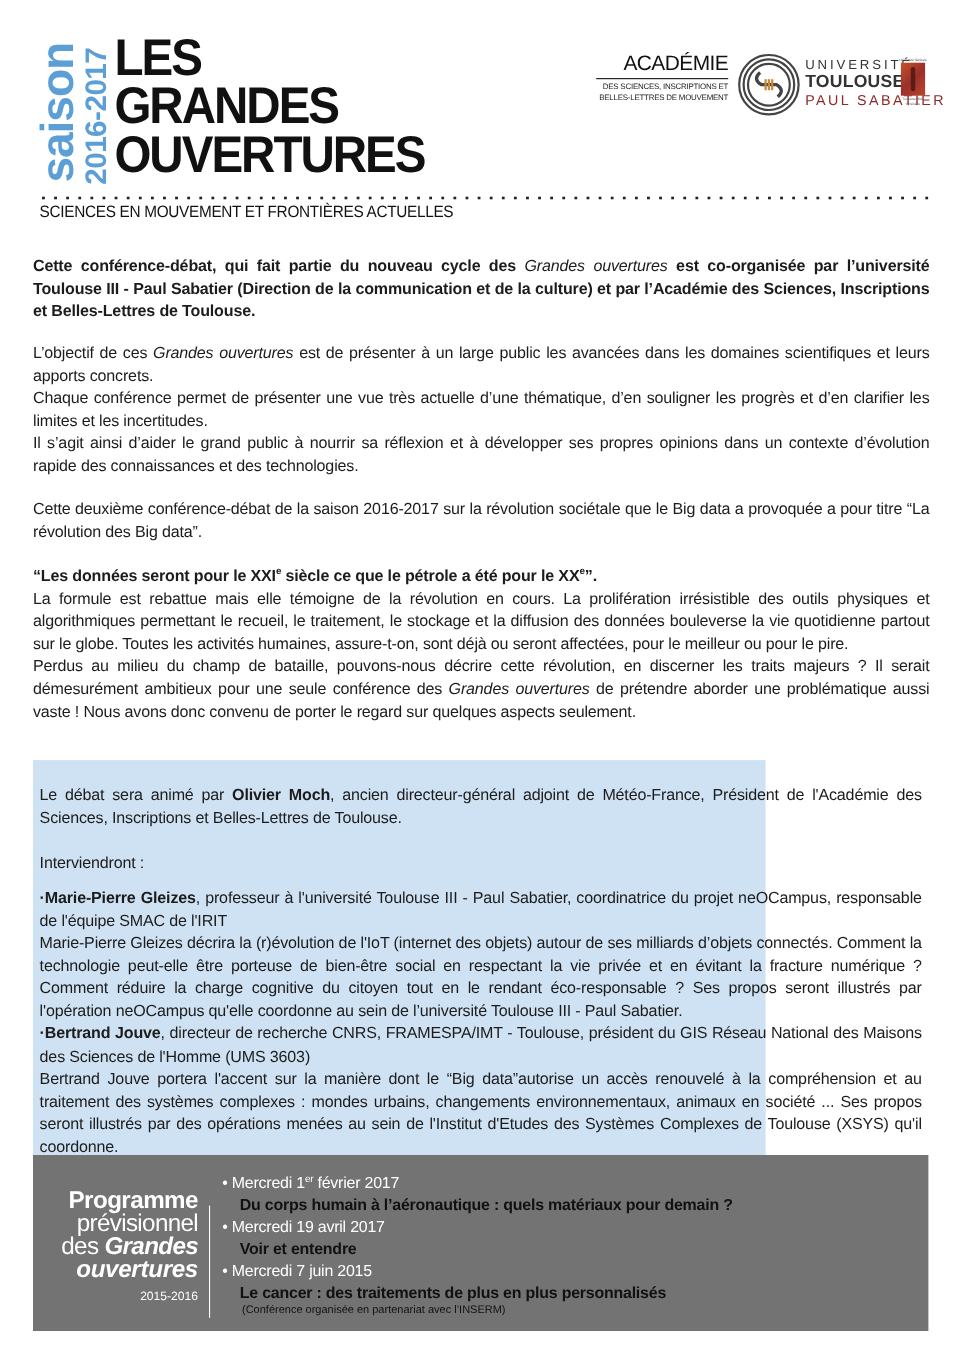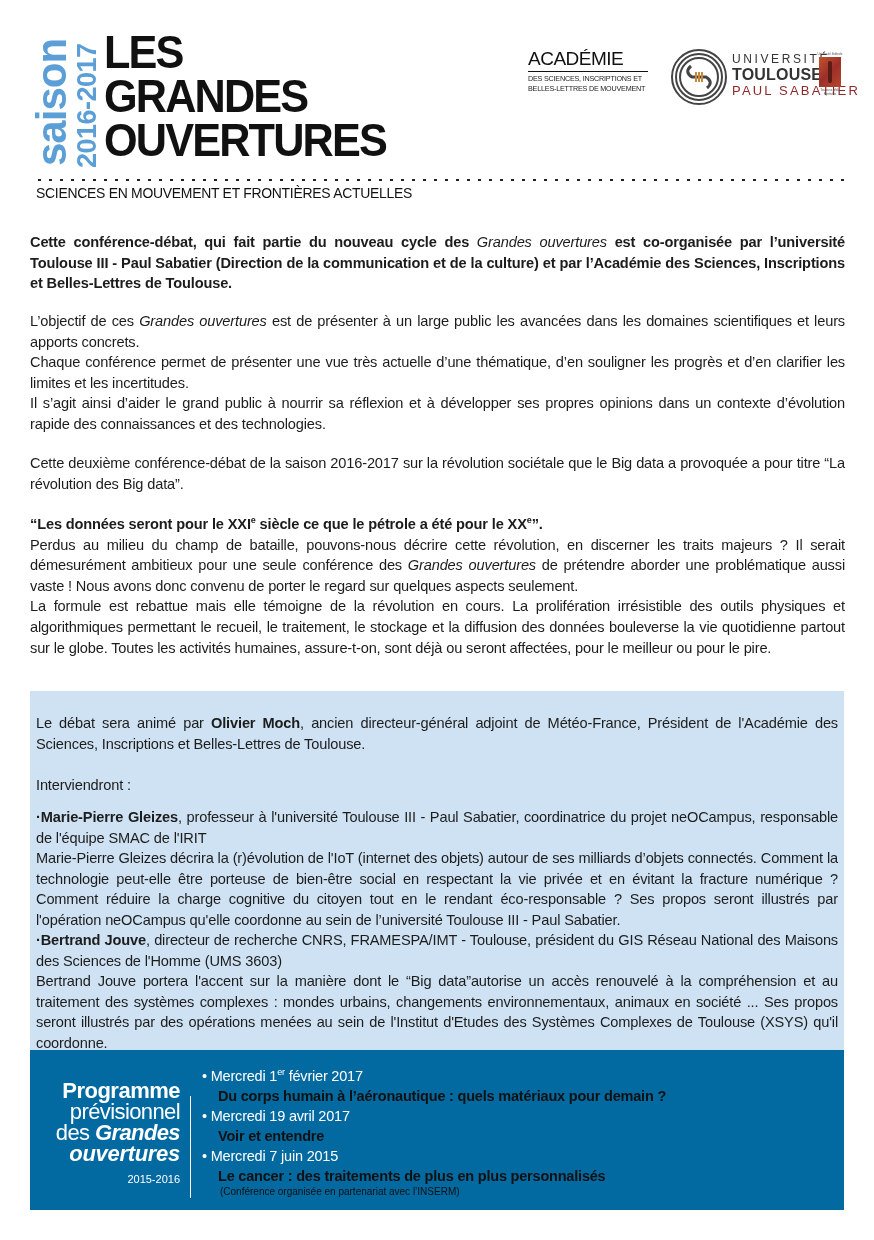--- a/index.html
+++ b/index.html
@@ -5,21 +5,21 @@
   * { box-sizing: border-box; margin: 0; padding: 0; }
   body { width: 874px; height: 1240px; background: #ffffff; font-family: "Liberation Sans", sans-serif; color: #1a1a1a; position: relative; overflow: hidden; }
 
   
   .saison-vert { position: absolute; left: 30px; top: 34px; width: 72px; height: 134px; }
   .saison-vert svg { width: 100%; height: 100%; }
   .big-title { position: absolute; left: 104px; top: 30px; font-family: "Liberation Sans", sans-serif; font-weight: bold; color: #111; font-size: 47px; line-height: 44px; letter-spacing: -2px; transform: scaleX(0.92); transform-origin: left top; }
   .dots { position: absolute; left: 34px; top: 178px; width: 814px; height: 4px; background-image: radial-gradient(circle, #222 1.2px, transparent 1.4px); background-size: 11px 4px; background-repeat: repeat-x; }
   .subtitle { position: absolute; left: 36px; top: 184px; font-size: 15px; color: #111; letter-spacing: -0.3px; transform: scaleX(0.93); transform-origin: left top; }
 
-  .academie { position: absolute; left: 528px; top: 48px; width: 120px; text-align: left; }
+  .academie { position: absolute; left: 542px; top: 48px; width: 120px; text-align: right; }
   .academie .a-title { font-size: 19px; letter-spacing: -0.5px; color: #111; border-bottom: 1px solid #111; padding-bottom: 1px; }
   .academie .a-sub { font-size: 7.2px; color: #222; line-height: 10px; margin-top: 2px; letter-spacing: -0.2px; }
 
   .ut3 { position: absolute; left: 670px; top: 48px; width: 200px; height: 60px; }
   .ut3-logo { position: absolute; left: 0; top: 0; width: 58px; height: 58px; }
   .ut3-text { position: absolute; left: 62px; top: 4px; }
   .ut3-text .l1 { font-size: 12px; letter-spacing: 2.6px; color: #333; }
   .ut3-text .l2 { font-size: 16px; font-weight: bold; color: #333; letter-spacing: 0.2px; line-height: 17px; }
   .ut3-text .l3 { font-size: 13px; letter-spacing: 2.2px; color: #8c2a2a; }
   .ut3-badge { position: absolute; left: 146px; top: 4px; width: 28px; height: 44px; }
@@ -31,25 +31,25 @@
   .para { position: absolute; left: 30px; width: 815px; font-size: 14.6px; line-height: 20.6px; text-align: justify; color: #1c1c1c; letter-spacing: -0.15px; }
   .para b, .bold { font-weight: bold; }
   .para i { font-style: italic; }
   .p-intro { top: 232px; font-weight: bold; }
   .p-obj { top: 311px; }
   .p-deux { top: 453px; }
   .p-quote { top: 514px; }
   .sup { font-size: 9px; vertical-align: super; line-height: 0; }
 
   
-  .lightbox { position: absolute; left: 30px; top: 691px; width: 814px; height: 359px; background: #cfe2f3; }
+  .lightbox { position: absolute; left: 30px; top: 691px; width: 666px; height: 359px; background: #cfe2f3; }
   .lb-text { position: absolute; left: 6px; width: 802px; font-size: 14.6px; line-height: 20.6px; text-align: justify; color: #1c1c1c; letter-spacing: -0.15px; }
 
   
-  .bluebox { position: absolute; left: 30px; top: 1050px; width: 814px; height: 160px; background: #0369a1; color: #fff; }
+  .bluebox { position: absolute; left: 30px; top: 1050px; width: 814px; height: 160px; background: #737373; color: #fff; }
   .prog-title { position: absolute; left: 6px; top: 30px; width: 144px; text-align: right; color: #fff; line-height: 21px; }
   .prog-title .t1 { font-size: 22px; font-weight: bold; letter-spacing: -0.5px; }
   .prog-title .t2 { font-size: 22px; letter-spacing: -0.6px; }
   .prog-title .t3 { font-size: 22px; letter-spacing: -0.6px; }
   .prog-title .t3 b { font-style: italic; }
   .prog-title .t4 { font-size: 22px; font-weight: bold; font-style: italic; letter-spacing: -0.3px; }
   .prog-title .yr { font-size: 11px; font-weight: normal; margin-top: 8px; line-height: 14px; }
   .prog-sep { position: absolute; left: 160px; top: 46px; width: 1px; height: 102px; background: #fff; }
   .prog-list { position: absolute; left: 172px; top: 16px; width: 620px; }
   .prog-item .date { font-size: 14.5px; font-weight: normal; line-height: 20px; letter-spacing: -0.2px; }
@@ -110,22 +110,22 @@
 <div class="para p-obj">
   <div><span>L’objectif de ces </span><i>Grandes ouvertures</i><span> est de présenter à un large public les avancées dans les domaines scientifiques et leurs apports concrets.</span></div>
   <div>Chaque conférence permet de présenter une vue très actuelle d’une thématique, d’en souligner les progrès et d’en clarifier les limites et les incertitudes.</div>
   <div>Il s’agit ainsi d’aider le grand public à nourrir sa réflexion et à développer ses propres opinions dans un contexte d’évolution rapide des connaissances et des technologies.</div>
 </div>
 
 <div class="para p-deux">Cette deuxième conférence-débat de la saison 2016-2017 sur la révolution sociétale que le Big data a provoquée a pour titre “La révolution des Big data”.</div>
 
 <div class="para p-quote">
   <div class="bold"><span>“Les données seront pour le XXI</span><span class="sup">e</span><span> siècle ce que le pétrole a été pour le XX</span><span class="sup">e</span><span>”.</span></div>
+  <div>La formule est rebattue mais elle témoigne de la révolution en cours. La prolifération irrésistible des outils physiques et algorithmiques permettant le recueil, le traitement, le stockage et la diffusion des données bouleverse la vie quotidienne partout sur le globe. Toutes les activités humaines, assure-t-on, sont déjà ou seront affectées, pour le meilleur ou pour le pire.</div>
   <div><span>Perdus au milieu du champ de bataille, pouvons-nous décrire cette révolution, en discerner les traits majeurs ? Il serait démesurément ambitieux pour une seule conférence des  </span><i>Grandes ouvertures</i><span>  de prétendre aborder une problématique aussi vaste ! Nous avons donc convenu de porter le regard sur quelques aspects seulement.</span></div>
-  <div>La formule est rebattue mais elle témoigne de la révolution en cours. La prolifération irrésistible des outils physiques et algorithmiques permettant le recueil, le traitement, le stockage et la diffusion des données bouleverse la vie quotidienne partout sur le globe. Toutes les activités humaines, assure-t-on, sont déjà ou seront affectées, pour le meilleur ou pour le pire.</div>
 </div>
 
 <div class="lightbox">
   <div class="lb-text" style="top:22px">
     <span>Le débat sera animé par </span><b>Olivier Moch</b><span>, ancien directeur-général adjoint de Météo-France, Président de l'Académie des Sciences, Inscriptions et Belles-Lettres de Toulouse.</span>
   </div>
   <div class="lb-text" style="top:84px">Interviendront :</div>
   <div class="lb-text" style="top:116px">
     <div><b>·</b><b>Marie-Pierre Gleizes</b><span>, professeur à  l'université Toulouse III - Paul Sabatier, coordinatrice du projet neOCampus, responsable de l'équipe SMAC de l'IRIT</span></div>
     <div>Marie-Pierre Gleizes décrira la (r)évolution de l'IoT (internet des objets) autour de ses milliards d’objets connectés. Comment la technologie peut-elle être porteuse de bien-être social en respectant la vie privée et en évitant la fracture numérique ?  Comment réduire la charge cognitive du citoyen tout en le rendant éco-responsable ? Ses propos seront illustrés par l'opération neOCampus  qu'elle coordonne au sein de l’université Toulouse III -  Paul Sabatier.</div>

